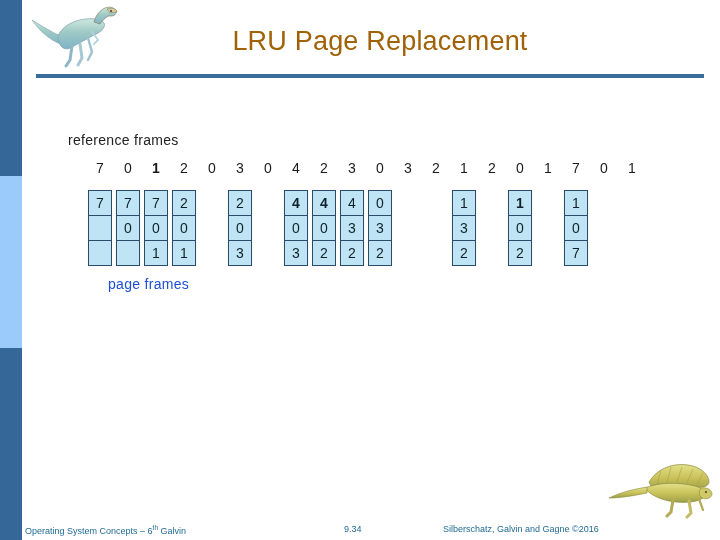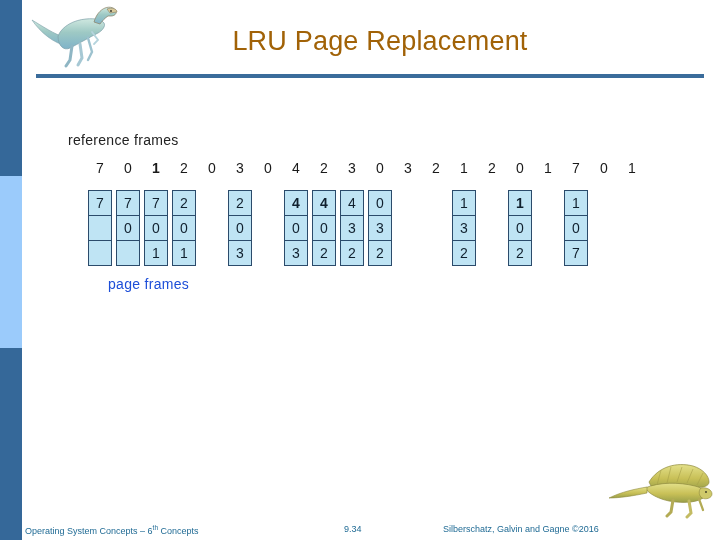--- a/index.html
+++ b/index.html
@@ -221,16 +221,16 @@
 
     <path d="M68 42 L66 54 L62 58" stroke="#b3ab55" stroke-width="3" fill="none" stroke-linecap="round"></path>
     <path d="M84 43 L86 55 L82 59" stroke="#c3bb63" stroke-width="3" fill="none" stroke-linecap="round"></path>
     <path d="M94 41 L98 52" stroke="#b3ab55" stroke-width="2.2" fill="none" stroke-linecap="round"></path>
 
     <path d="M52 27 L56 12 M62 25 L66 9 M72 24 L77 9 M82 25 L88 11 M92 27 L98 15" stroke="#a39c46" stroke-width="0.7" fill="none" opacity="0.8"></path>
   </svg>
 </div>
 
 <div class="footer-txt" id="footer-left">
-  <span>Operating System Concepts – 6</span><sup>th</sup><span> Concepts</span>
+  <span>Operating System Concepts – 6</span><sup>th</sup><span> Galvin</span>
 </div>
 <div class="footer-txt" id="footer-center">9.34</div>
 <div class="footer-txt" id="footer-right">Silberschatz, Galvin and Gagne ©2016</div>
 
 </body></html>

